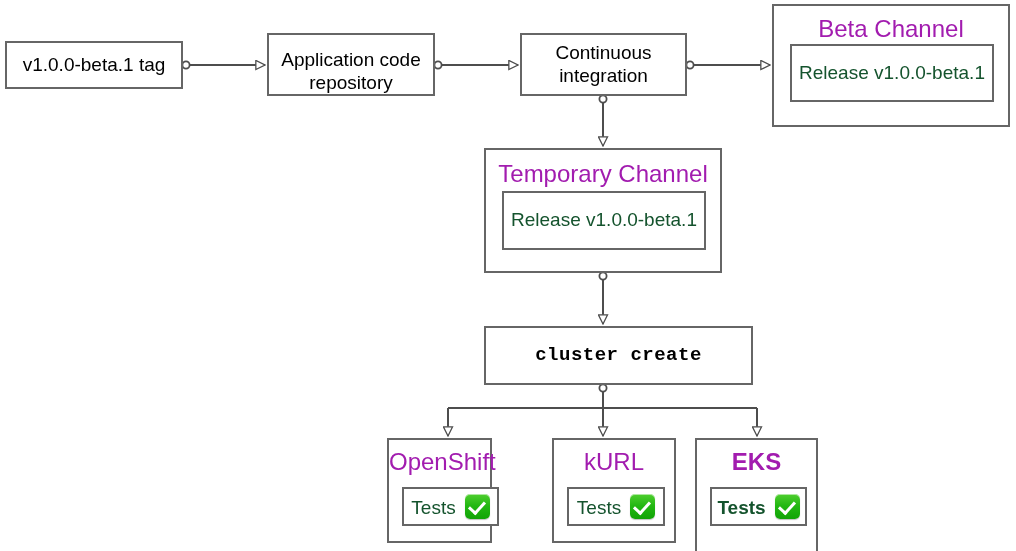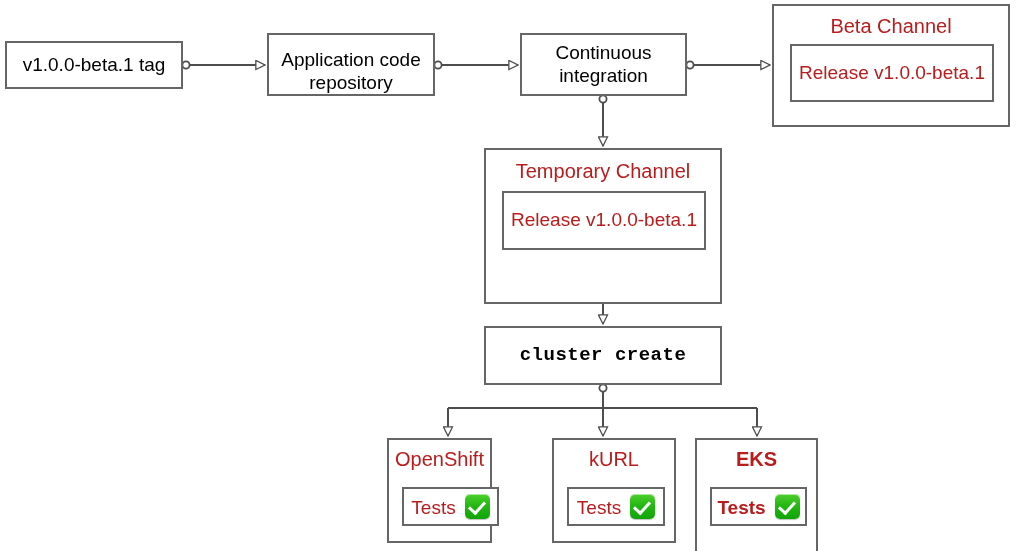--- a/index.html
+++ b/index.html
@@ -43,33 +43,33 @@
     box-sizing: border-box;
     border: 2px solid #666666;
     background: #ffffff;
     z-index: 2;
   }
   .container-title {
     position: absolute;
     left: 0;
     right: 0;
     text-align: center;
-    color: #b91c1c;
-    font-size: 20px;
+    color: #a21caf;
+    font-size: 24px;
     line-height: 1.18;
   }
   .inner-node {
     position: absolute;
     box-sizing: border-box;
     border: 2px solid #666666;
     background: #ffffff;
     display: flex;
     align-items: center;
     justify-content: center;
-    color: #b91c1c;
+    color: #14532d;
     font-size: 19px;
     line-height: 1.18;
   }
   .mono-node {
     font-family: "Liberation Mono", "DejaVu Sans Mono", monospace;
     font-weight: bold;
     font-size: 19px;
     letter-spacing: 0.5px;
   }
   .tests-row {
@@ -152,28 +152,28 @@
     <span>Continuous integration</span>
   </div>
 
   <div class="container-node" style="left:772px; top:4px; width:238px; height:123px;">
     <div class="container-title" style="top:9px;">Beta Channel</div>
     <div class="inner-node" style="left:16px; top:38px; width:204px; height:58px;">
       <span>Release v1.0.0-beta.1</span>
     </div>
   </div>
 
-  <div class="container-node" style="left:484px; top:148px; width:238px; height:156px;">
+  <div class="container-node" style="left:484px; top:148px; width:238px; height:125px;">
     <div class="container-title" style="top:10px;">Temporary Channel</div>
     <div class="inner-node" style="left:16px; top:41px; width:204px; height:59px;">
       <span>Release v1.0.0-beta.1</span>
     </div>
   </div>
 
-  <div class="node mono-node" style="left:484px; top:326px; width:238px; height:59px;">
+  <div class="node mono-node" style="left:484px; top:326px; width:269px; height:59px;">
     <span>cluster create</span>
   </div>
 
   <div class="container-node" style="left:387px; top:438px; width:105px; height:105px;">
     <div class="container-title" style="top:8px;">OpenShift</div>
     <div class="inner-node" style="left:13px; top:47px; width:97px; height:39px;">
       <span class="tests-row">
         <span>Tests</span>
         <span class="check-badge"></span>
       </span>

